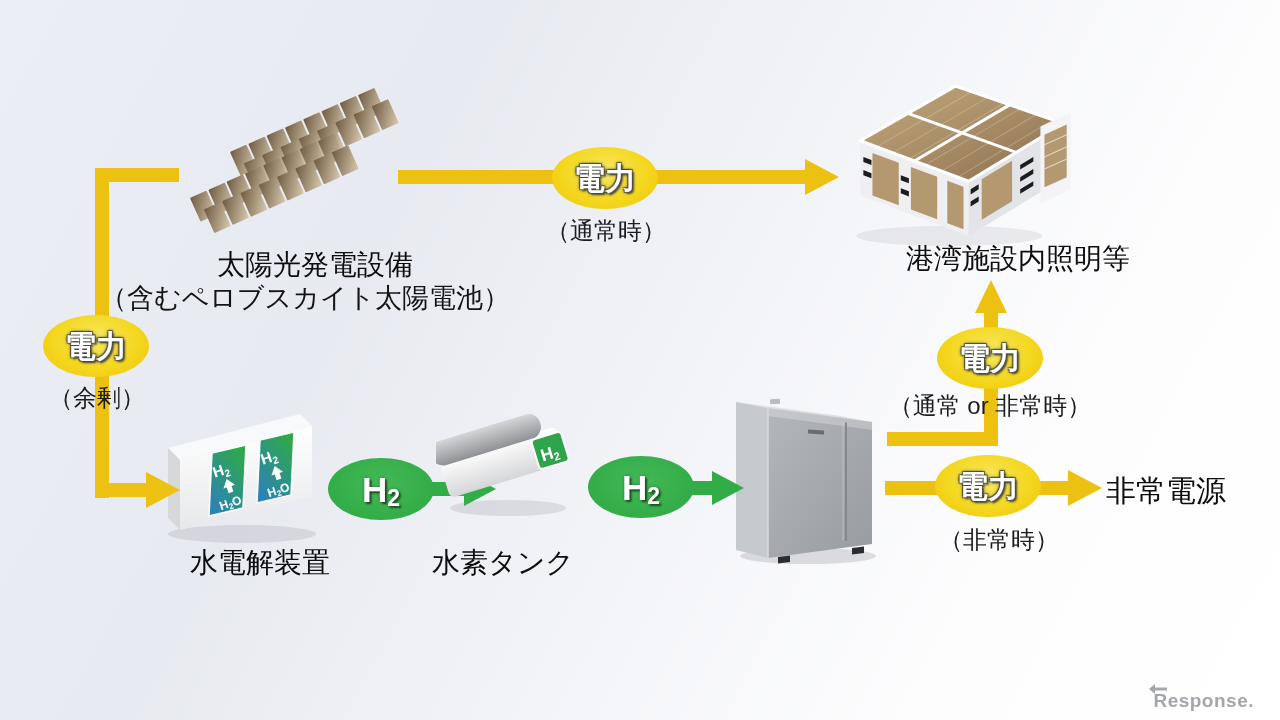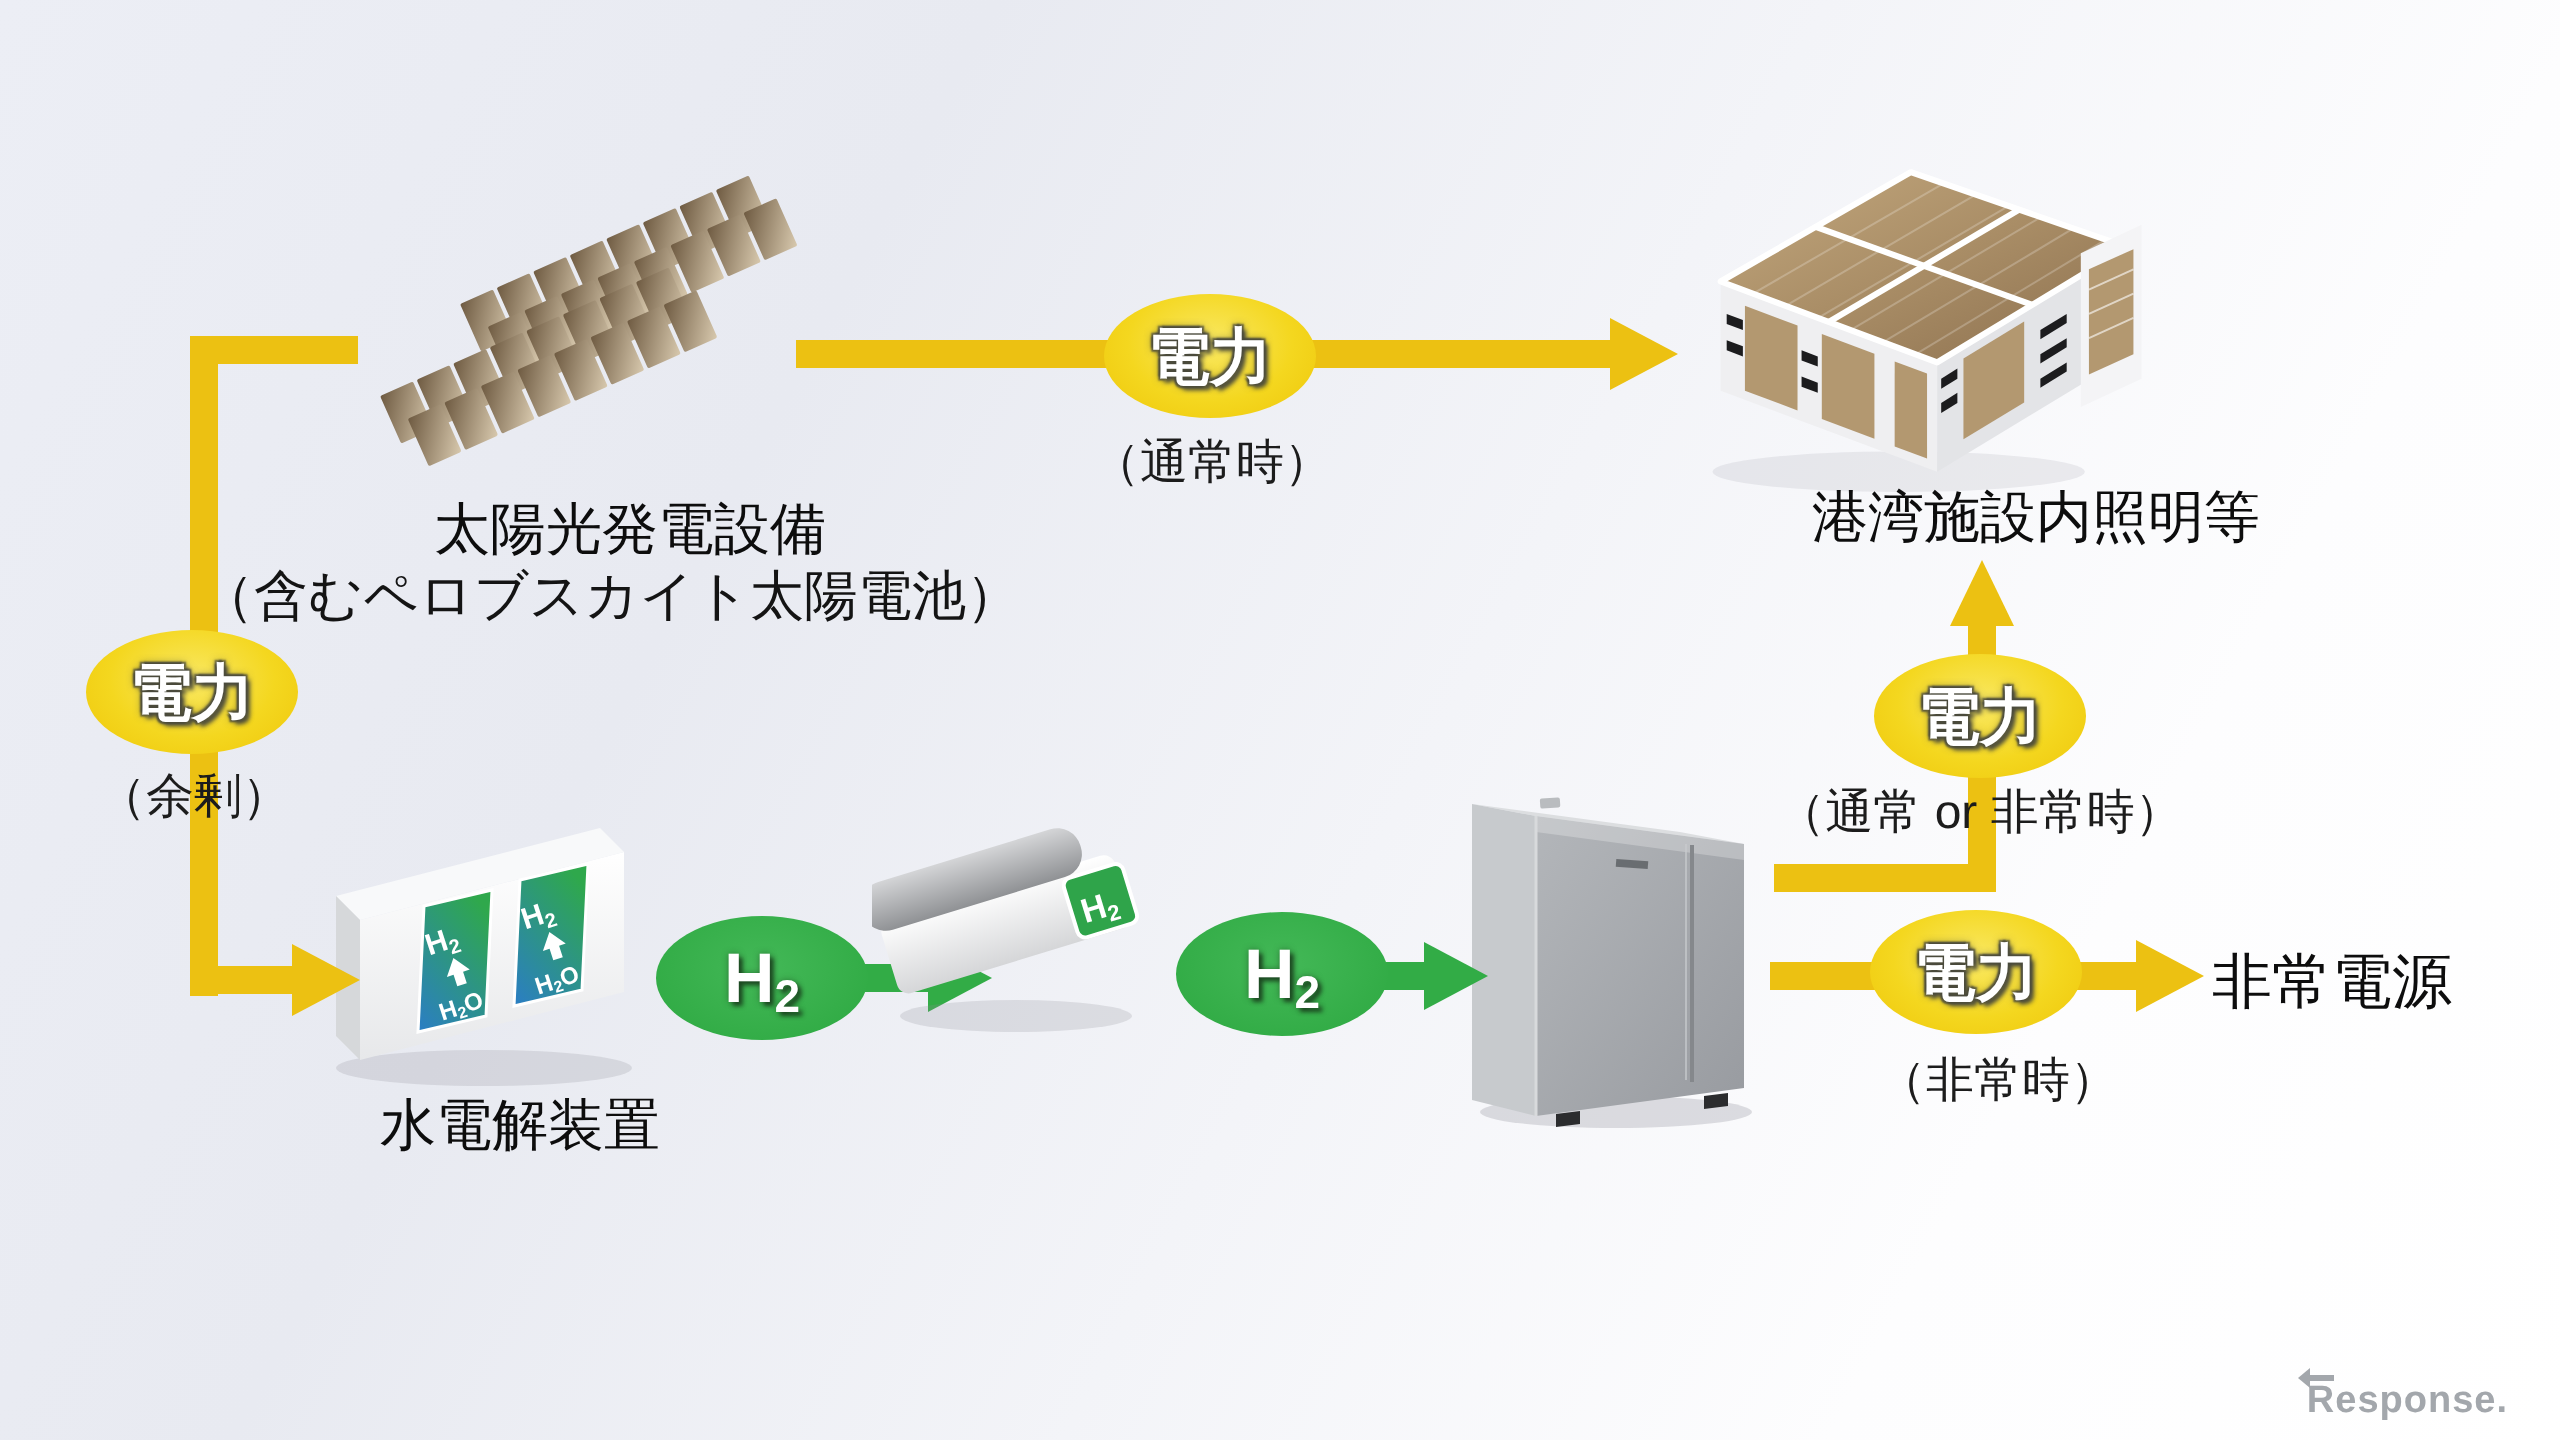--- a/index.html
+++ b/index.html
@@ -264,20 +264,21 @@
 
   <div class="note" style="left:606px;top:215px;">（通常時）</div>
   <div class="note" style="left:97px;top:382px;">（余剰）</div>
   <div class="note" style="left:990px;top:390px;">（通常 or 非常時）</div>
   <div class="note" style="left:999px;top:524px;">（非常時）</div>
 
   <div class="title" style="left:315px;top:246px;">太陽光発電設備</div>
   <div class="subtitle" style="left:305px;top:280px;">（含むペロブスカイト太陽電池）</div>
   <div class="title" style="left:991px;top:240px;margin-left:27px;">港湾施設内照明等</div>
   <div class="title" style="left:260px;top:544px;">水電解装置</div>
+  <div class="title" style="left:503px;top:544px;">水素タンク</div>
   <div class="title no-center" style="left:1106px;top:471px;">非常電源</div>
 
   <div class="watermark">
     <svg class="wm-arrow" width="20" height="12" viewBox="0 0 20 12">
       <polygon points="6,1 6,11 0,6" fill="#a3a7ac"></polygon>
       <rect x="5" y="4.5" width="13" height="3" fill="#a3a7ac"></rect>
     </svg>
     <span>Response.</span>
   </div>
 

